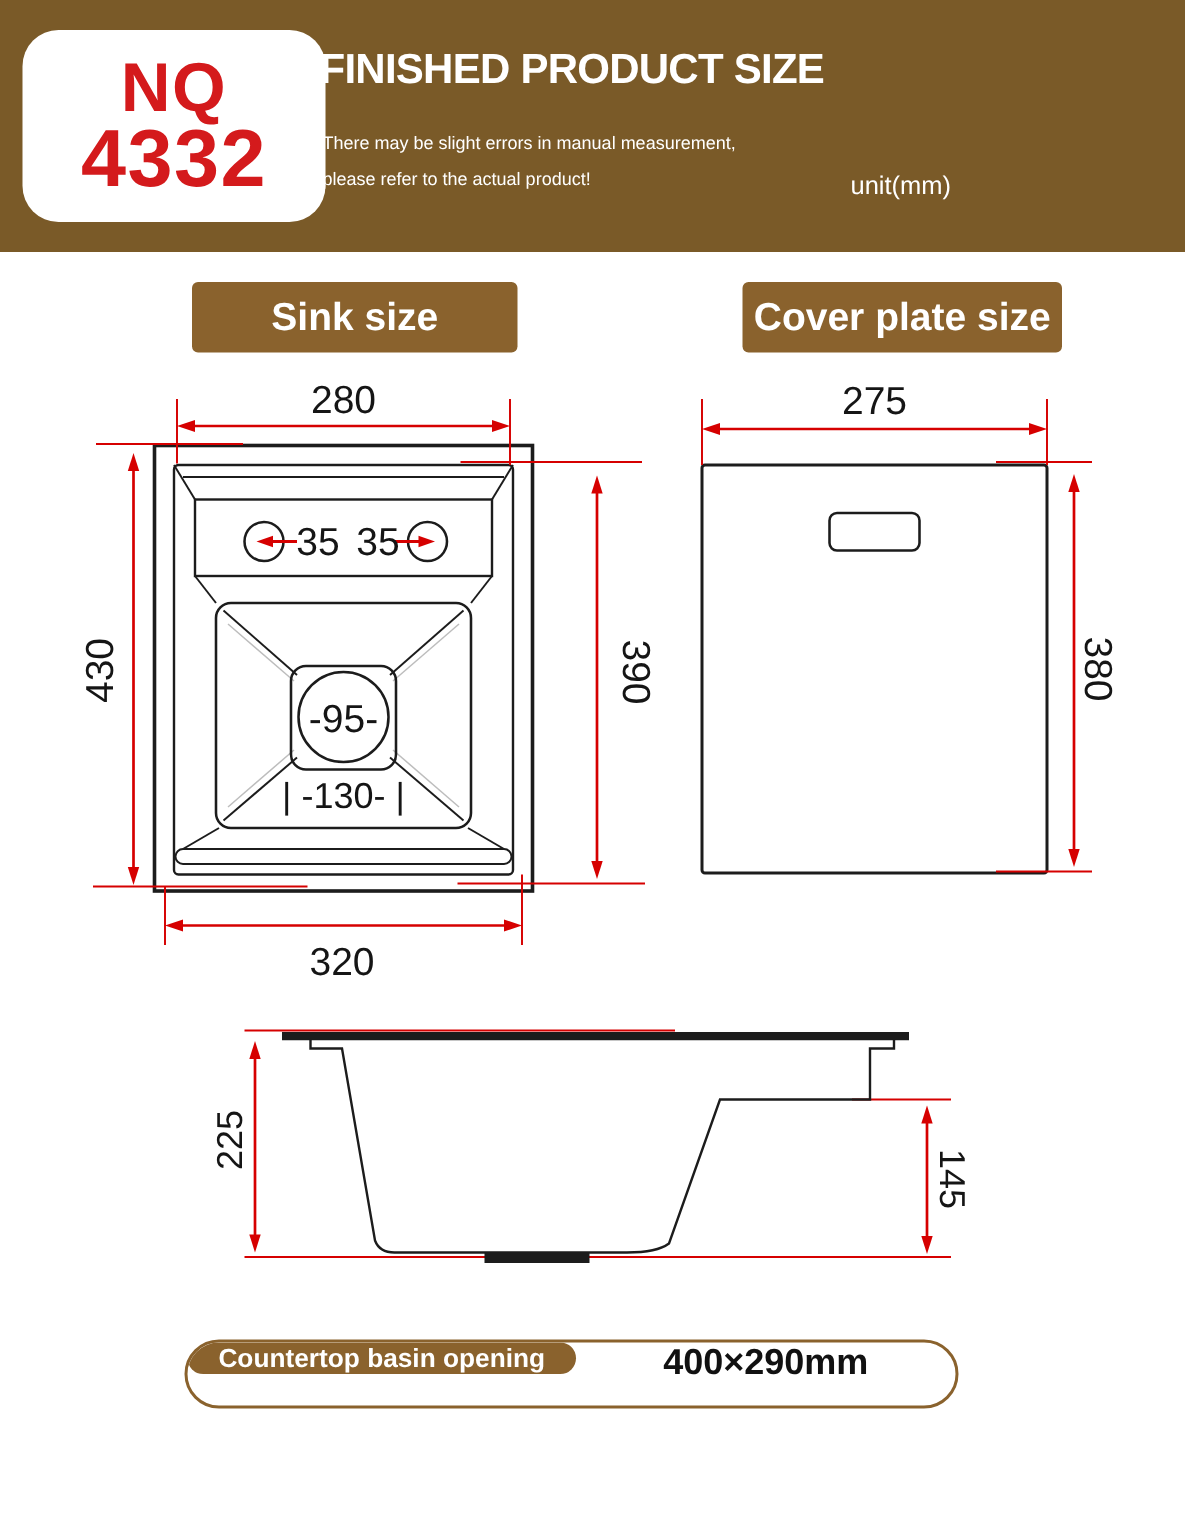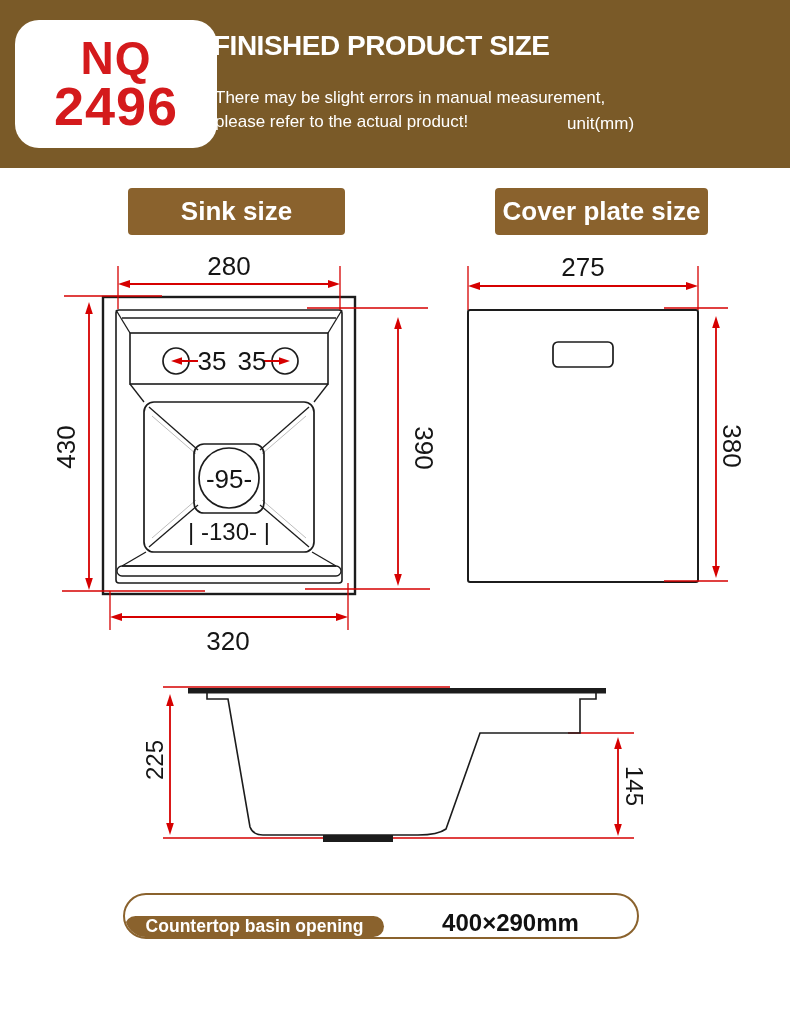--- a/index.html
+++ b/index.html
@@ -14,21 +14,21 @@
   .stage{position:relative;width:790px;height:1010px;background:#ffffff;overflow:hidden;}
 
   
   .header{position:absolute;left:0;top:0;width:790px;height:168px;background:var(--header-brown);}
   .model-badge{position:absolute;left:15px;top:20px;width:202px;height:128px;background:#ffffff;border-radius:24px;
     display:flex;flex-direction:column;align-items:center;justify-content:center;}
   .model-badge .nq{color:var(--badge-red);font-weight:bold;font-size:46px;line-height:1.0;letter-spacing:1px;}
   .model-badge .code{color:var(--badge-red);font-weight:bold;font-size:54px;line-height:0.95;letter-spacing:1px;}
   .title{position:absolute;left:213px;top:30px;width:575px;color:#ffffff;font-weight:bold;font-size:28px;
     letter-spacing:-0.5px;white-space:nowrap;}
-  .sub{position:absolute;left:215px;color:#ffffff;font-size:17px;white-space:nowrap;}
+  .sub{position:absolute;left:215px;color:#ffffff;font-size:12px;white-space:nowrap;}
   .sub1{top:88px;}
   .sub2{top:112px;}
   .unit{position:absolute;left:567px;top:114px;color:#ffffff;font-size:17px;text-align:center;}
 
   
   .pill{position:absolute;top:188px;height:47px;background:var(--pill-brown);border-radius:4px;
     display:flex;align-items:center;justify-content:center;color:#ffffff;font-weight:bold;font-size:26px;}
   .pill-sink{left:128px;width:217px;}
   .pill-cover{left:472px;width:213px;margin-left:23px;}
 
@@ -37,35 +37,35 @@
   .blk{stroke:var(--ink);fill:none;}
   .blkfill{fill:var(--ink);stroke:none;}
   .gray{stroke:#bdbdbd;fill:none;}
   .red{stroke:var(--dim-red);fill:none;}
   .redfill{fill:var(--dim-red);stroke:none;}
   .dimtext{fill:#151515;font-family:"Liberation Sans",sans-serif;font-size:26px;}
   .dimtext-sm{fill:#151515;font-family:"Liberation Sans",sans-serif;font-size:24px;}
 
   
   .footer-pill{position:absolute;left:123px;top:893px;width:516px;height:46px;background:#ffffff;
-    border:2px solid var(--pill-brown);border-radius:24px;display:flex;align-items:flex-end;overflow:hidden;}
+    border:2px solid var(--pill-brown);border-radius:24px;display:flex;align-items:flex-start;overflow:hidden;}
   .footer-label{width:259px;background:var(--pill-brown);border-radius:22px;display:flex;align-items:center;
     justify-content:center;color:#ffffff;font-weight:bold;font-size:17.5px;}
   .footer-value{flex:1;display:flex;align-items:center;justify-content:center;color:#111111;
     font-weight:bold;font-size:24px;}
 </style>
 </head>
 <body>
 
 <div class="stage">
 
   <div class="header">
     <div class="model-badge">
       <div class="nq">NQ</div>
-      <div class="code">2496</div>
+      <div class="code">4332</div>
     </div>
     <div class="title">FINISHED PRODUCT SIZE</div>
     <div class="sub sub1">There may be slight errors in manual measurement,</div>
     <div class="sub sub2">please refer to the actual product!</div>
     <div class="unit">unit(mm)</div>
   </div>
 
   <div class="pill pill-sink">Sink size</div>
   <div class="pill pill-cover">Cover plate size</div>
 

